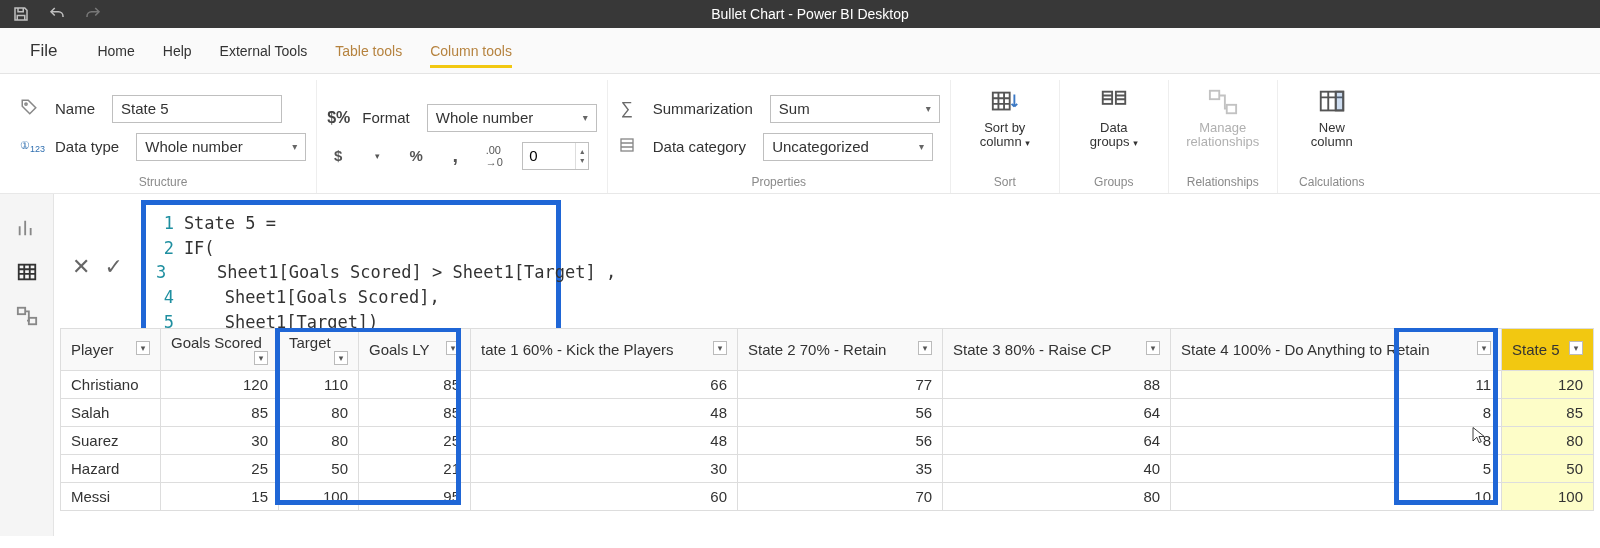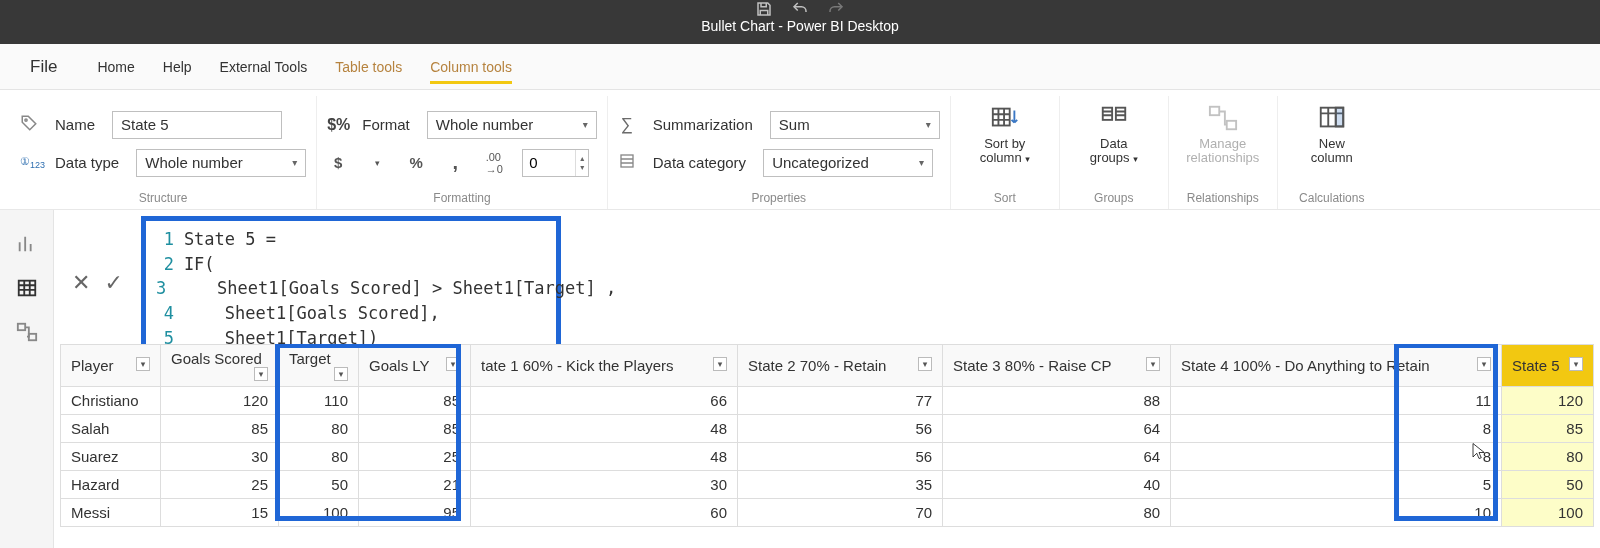--- a/index.html
+++ b/index.html
@@ -1,18 +1,18 @@
 <!DOCTYPE html>
 <html><head>
 <meta charset="utf-8">
 <style>
   * { box-sizing: border-box; margin: 0; padding: 0; }
   html, body { width: 1600px; height: 548px; overflow: hidden; font-family: "Segoe UI", Arial, sans-serif; background: #fff; color: #333; }
   
-  .titlebar { background: #383838; height: 44px; display: flex; align-items: center; color: #fff; padding: 0 12px; flex-direction: column; }
+  .titlebar { background: #383838; height: 28px; display: flex; align-items: center; color: #fff; padding: 0 12px; }
   .titlebar .qa-icons { display: flex; gap: 18px; align-items: center; }
   .titlebar .qa-icons span { width: 18px; height: 18px; display: inline-flex; align-items: center; justify-content: center; opacity: .85; }
   .titlebar .title { flex: 1; text-align: center; font-size: 14px; }
   
   .ribbon-tabs { height: 46px; display: flex; align-items: center; padding: 0 18px; gap: 28px; background:#fafafa; border-bottom:1px solid #e4e4e4; }
   .ribbon-tabs .file   { padding: 4px 12px; font-size: 17px; }
   .ribbon-tabs .tab    { font-size: 14px; padding: 8px 0; position: relative; }
   .ribbon-tabs .tab.ctx { color:#b6833f; }
   .ribbon-tabs .tab.active::after { content:""; position:absolute; left:0; right:0; bottom:-1px; height:3px; background:#f2c811; }
   
@@ -139,21 +139,20 @@
         <span class="tb-btn" style="font-size:11px">.00<br>→0</span>
         <div class="spin">
           <input value="0" style="">
           <div class="arrows">
               <span>▴</span>
               <span>▾</span>
             </div>
         </div>
       </div>
     </div>
-    <div class="glabel">Formatting</div>
   </div>
 
   <div class="r-group">
     <div class="rows">
       <div class="row">
         <span class="lbl-icon" style="font-style:normal;font-size:17px">∑</span>
         <span class="lbl">Summarization</span>
         <div class="combo" style="width:170px">
             <span>Sum</span>
             <span class="chev">▾</span>

